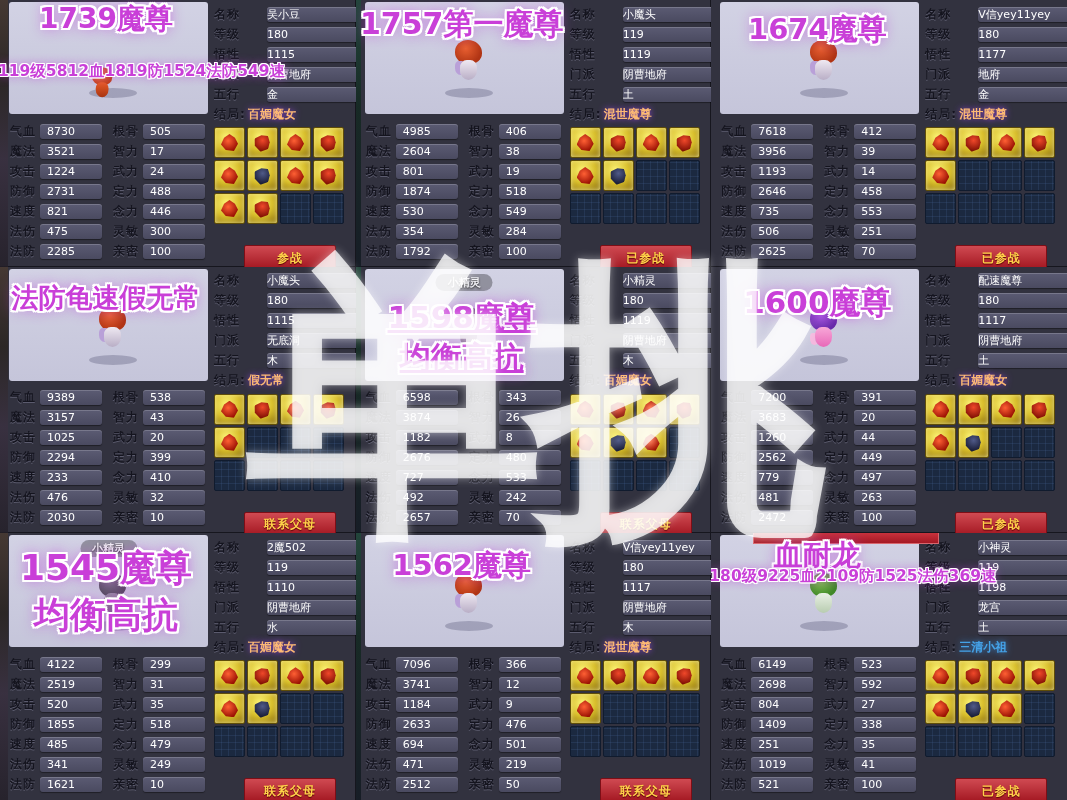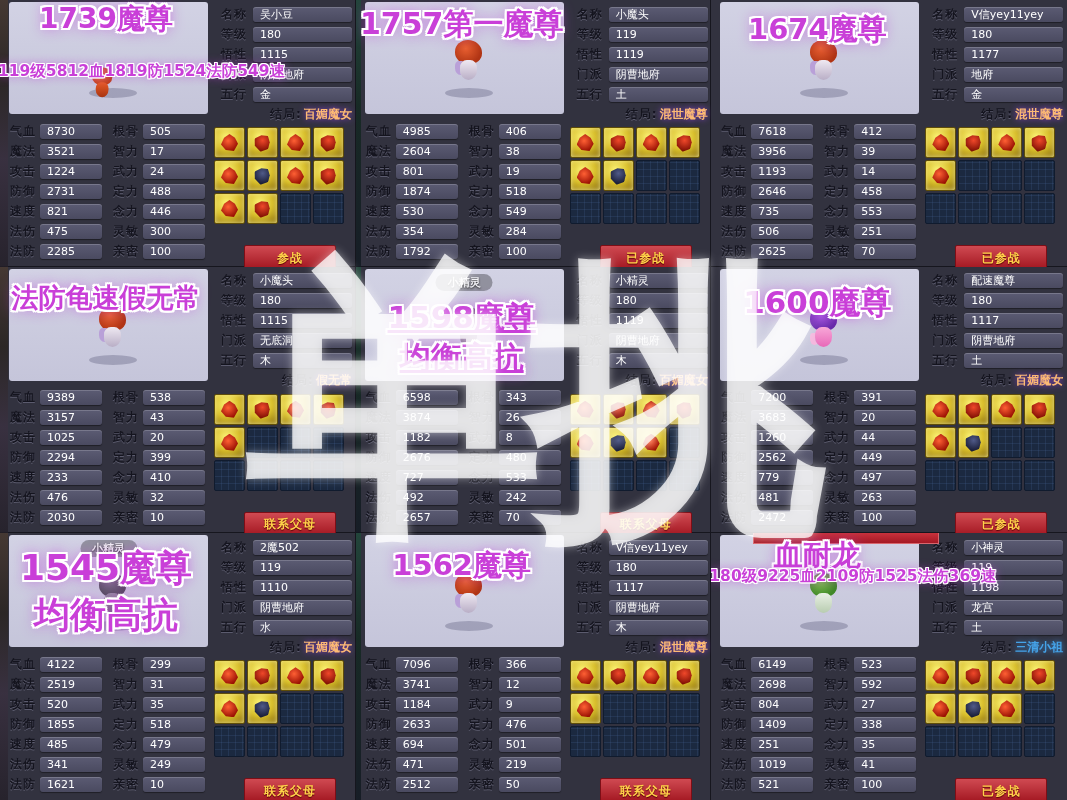--- a/index.html
+++ b/index.html
@@ -36,27 +36,27 @@
   .pet-shadow { position:absolute; left:80px; top:86px; width:48px; height:10px; border-radius:50%;
                 background:rgba(90,90,120,.35); }
 
   .portrait-label { position:absolute; left:50%; top:5px; transform:translateX(-50%);
      font-size:11px; font-weight:bold; color:#f2f2f6; white-space:nowrap;
      background:rgba(110,110,122,.65); border-radius:9px; padding:1px 12px;
      text-shadow:0 1px 2px #222; z-index:4; }
 
   
   .info { position:absolute; left:214px; top:4px; width:138px; z-index:2; }
-  .irow { display:flex; align-items:center; height:20px;justify-content:flex-end; }
+  .irow { display:flex; align-items:center; height:20px; }
   .lbl  { width:32px; font-size:12px; font-weight:bold; color:#14141e;
           text-shadow:0 1px 0 rgba(190,190,220,.3); flex:none; letter-spacing:1px; }
   .ibox { flex:none; width:99px; height:15px; line-height:15px; border-radius:3px;
           background:linear-gradient(180deg,#5b5b73,#4a4a60); color:#fff; font-size:11px;
-          padding-left:7px; box-shadow:inset 0 1px 0 rgba(255,255,255,.18), 0 1px 1px rgba(0,0,0,.4);
-          white-space:nowrap; overflow:hidden; }
+          box-shadow:inset 0 1px 0 rgba(255,255,255,.18), 0 1px 1px rgba(0,0,0,.4);
+          white-space:nowrap; overflow:hidden;margin-left:21px; }
   .ending { font-size:12px; font-weight:bold; color:#fdba74; text-shadow:0 0 6px rgba(150,70,230,.9); padding-left:2px; }
   .ending.blue { color:#45a3e8; text-shadow:0 0 6px rgba(60,150,230,.9); }
 
   
   .stats { position:absolute; left:10px; top:121px; width:200px; z-index:2; }
   .srow { display:flex; align-items:center; height:20px; }
   .sbox { flex:none; width:62px; height:15px; line-height:15px; border-radius:3px;
           background:linear-gradient(180deg,#5b5b73,#4a4a60); color:#fff; font-size:11px;
           padding-left:7px; box-shadow:inset 0 1px 0 rgba(255,255,255,.18), 0 1px 1px rgba(0,0,0,.4); }
   .sl1 { width:30px; } .sl2 { width:30px; margin-left:11px; }

